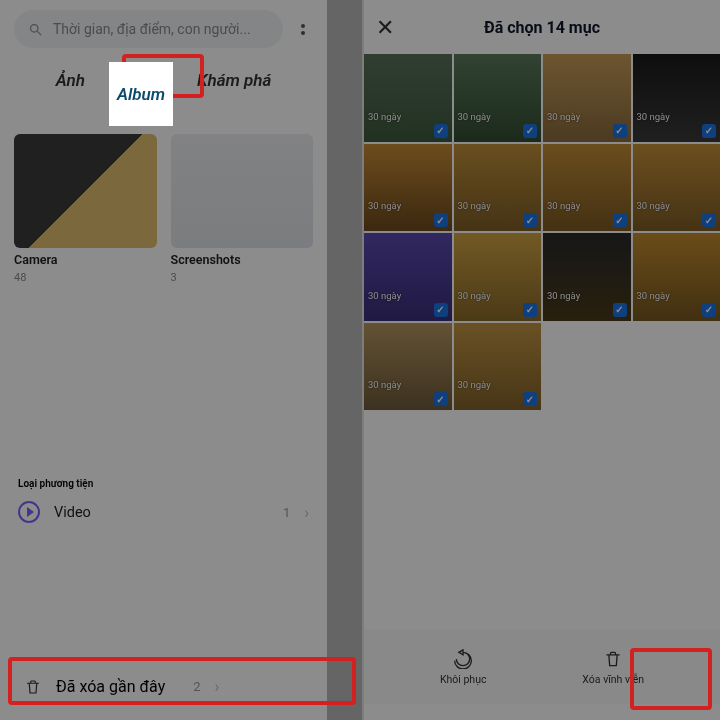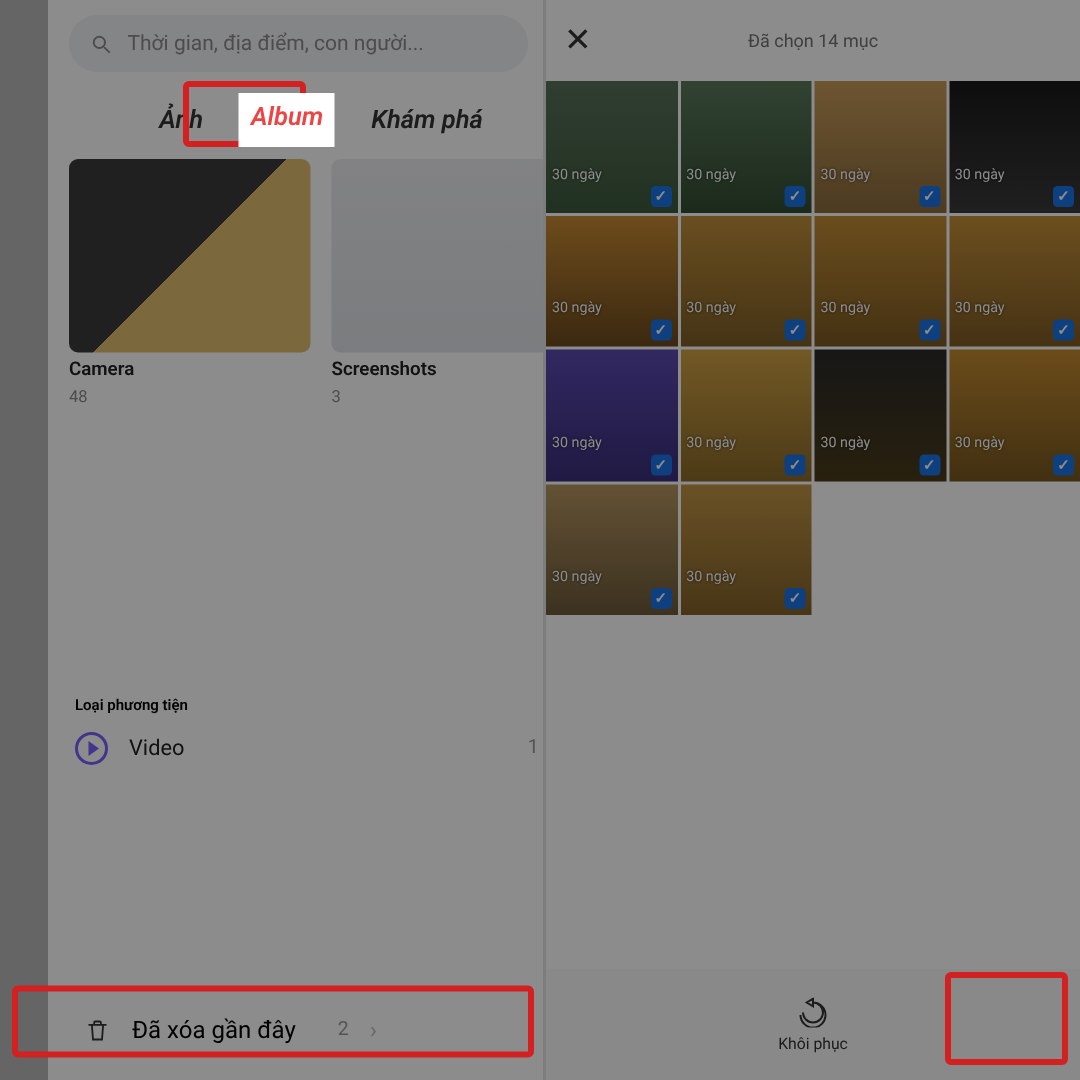--- a/index.html
+++ b/index.html
@@ -3,40 +3,40 @@
 <meta charset="utf-8">
 <style>
   * { box-sizing: border-box; margin: 0; padding: 0; font-family: -apple-system, Roboto, "Helvetica Neue", Arial, sans-serif; }
   html, body { width: 720px; height: 720px; overflow: hidden; }
   body { background: #b8b8b8; position: relative; }
 
   .canvas { position: relative; width: 720px; height: 720px; }
 
   
   .pane { position: absolute; top: 0; bottom: 0; background: #fff; overflow: hidden; }
-  .pane-left  { left: 0;  width: 364px; margin-left: 32px; }
+  .pane-left  { left: 0;  width: 327px; }
   .pane-right { left: 364px; width: 356px; }
   .divider { position: absolute; left: 362px; top: 0; width: 2px; height: 100%; background: #e3e3e3; }
 
   
   .dim { position: absolute; inset: 0; background: rgba(0,0,0,0.45); pointer-events: none; }
 
   
   .hl { position: absolute; border: 4px solid #d32020; border-radius: 4px; pointer-events: none; }
 
   
   .search-row { display: flex; align-items: center; padding: 10px 14px 8px; gap: 10px; }
   .search-pill { flex: 1; background: #f1f2f4; border-radius: 22px; height: 38px; display: flex; align-items: center; padding: 0 14px; gap: 10px; color: #8b8b8b; font-size: 14px; }
   .search-icon { width: 15px; height: 15px; color: #8b8b8b; }
   .overflow { width: 20px; display: flex; flex-direction: column; align-items: center; gap: 3px; }
   .overflow span { width: 4px; height: 4px; background: #555; border-radius: 50%; }
 
   .tabs { display: flex; justify-content: center; gap: 20px; margin-top: 6px; font-style: italic; }
   .tab { font-size: 17px; font-weight: 600; padding: 8px 4px; color: #333; position: relative; }
-  .tab.active { color: #ef4444; position: relative; z-index: 30; background: #fff; padding: 6px 8px; }
+  .tab.active { color: #0c4a6e; position: relative; z-index: 30; background: #fff; padding: 22px 8px; }
 
   .albums { display: flex; gap: 14px; padding: 8px 14px 14px; }
   .album { flex: 1; display: flex; flex-direction: column; gap: 4px; }
   .album-thumb { width: 100%; aspect-ratio: 1.25; border-radius: 6px; background: #bbb; }
   .album-thumb.all { background: repeating-linear-gradient(90deg,#cfa97a 0 10px,#e7d7b8 10px 20px); }
   .album-thumb.cam { background: linear-gradient(135deg,#3b3b3b 0 50%, #e0c070 50% 100%); }
   .album-thumb.sc  { background: linear-gradient(#ecedef, #dfe2e7); }
   .album-name { font-size: 12.5px; font-weight: 600; color: #222; }
   .album-count { font-size: 11px; color: #8b8b8b; }
 
@@ -49,38 +49,38 @@
 
   .play-ring { width: 22px; height: 22px; border: 2px solid #7b61ff; border-radius: 50%; display: flex; align-items: center; justify-content: center; }
   .play-ring::after { content: ""; border-left: 7px solid #7b61ff; border-top: 5px solid transparent; border-bottom: 5px solid transparent; margin-left: 2px; }
 
   .trash-row { position: absolute; left: 0; right: 0; bottom: 10px; display: flex; align-items: center; gap: 14px; padding: 14px 24px; background: #fff; }
   .trash-icon { width: 18px; height: 18px; }
 
   
   .sel-header { display: flex; align-items: center; height: 54px; padding: 0 12px; }
   .close-x { font-size: 22px; font-weight: 300; color: #333; width: 28px; }
-  .sel-title { flex: 1; text-align: center; font-size: 12px; font-weight: 400; color: #737373; }
+  .sel-title { flex: 1; text-align: center; font-size: 16px; font-weight: 700; color: #0f172a; }
 
   .grid { display: grid; grid-template-columns: repeat(4, 1fr); gap: 2px; padding: 0 0 0 0; }
   .cell { position: relative; aspect-ratio: 1; background: #555; overflow: hidden; }
   .cell .lab { position: absolute; left: 4px; bottom: 20px; font-size: 9.5px; color: #fff; text-shadow: 0 0 2px rgba(0,0,0,0.7); }
   .cell .ck { position: absolute; right: 4px; bottom: 4px; width: 14px; height: 14px; background: #1a73e8; border-radius: 3px; display: flex; align-items: center; justify-content: center; }
   .cell .ck::after { content: "✓"; color: #fff; font-size: 10px; font-weight: 700; }
 
   
   .p1{background:linear-gradient(#58725a,#3d5a3d)} .p2{background:linear-gradient(#5c7a5c,#324d32)}
   .p3{background:linear-gradient(#c79b58,#8a6b3d)} .p4{background:linear-gradient(#1a1a1a,#3a3a3a)}
   .p5{background:linear-gradient(#c78b34,#6b4a1e)} .p6{background:linear-gradient(#c08f3a,#7d5e26)}
   .p7{background:linear-gradient(#c38d35,#7c5a23)} .p8{background:linear-gradient(#c59038,#7e5c25)}
   .p9{background:linear-gradient(#5a4ab0,#3a2f7a)} .p10{background:linear-gradient(#d0a244,#8a6a2a)}
   .p11{background:linear-gradient(#2a2a2a,#4a3b1a)} .p12{background:linear-gradient(#c48b2f,#765720)}
   .p13{background:linear-gradient(#b49560,#6e5b3a)} .p14{background:linear-gradient(#c29444,#81622a)}
 
-  .btm-bar { position: absolute; left: 0; right: 0; bottom: 0; height: 74px; display: flex; align-items: center; justify-content: space-around; background: #fafafa; padding: 6px 28px 6px; }
+  .btm-bar { position: absolute; left: 0; right: 0; bottom: 16px; height: 74px; display: flex; align-items: center; justify-content: space-around; background: #fafafa; padding: 6px 28px 6px; }
   .btm-btn { display: flex; flex-direction: column; align-items: center; gap: 4px; font-size: 10.5px; color: #333; }
 
   svg { display: block; }
 </style>
 </head>
 <body>
 
 <div class="canvas">
 
   <div class="pane pane-left">
@@ -207,20 +207,26 @@
         </div>
     </div>
 
     <div class="btm-bar">
       <div class="btm-btn">
         <svg width="20" height="20" viewBox="0 0 24 24">
             <path d="M4 12a8 8 0 108-8v3L7 4l5-3v3a10 10 0 11-10 10" fill="none" stroke="#333" stroke-width="1.6"></path>
           </svg>
         <span>Khôi phục</span>
       </div>
+      <div class="btm-btn">
+        <svg width="20" height="20" viewBox="0 0 24 24">
+            <path d="M4 7h16M9 7V5a1 1 0 011-1h4a1 1 0 011 1v2M7 7l1 13h8l1-13" fill="none" stroke="#333" stroke-width="1.6"></path>
+          </svg>
+        <span>Xóa vĩnh viễn</span>
+      </div>
     </div>
   </div>
 
   <div class="dim"></div>
 
   <div class="hl" style="left:122px; top:54px; width:82px; height:44px;"></div>
   <div class="hl" style="left:8px;  top:657px; width:348px; height:48px;"></div>
   <div class="hl" style="left:630px; top:648px; width:82px; height:62px;"></div>
 
 </div>

